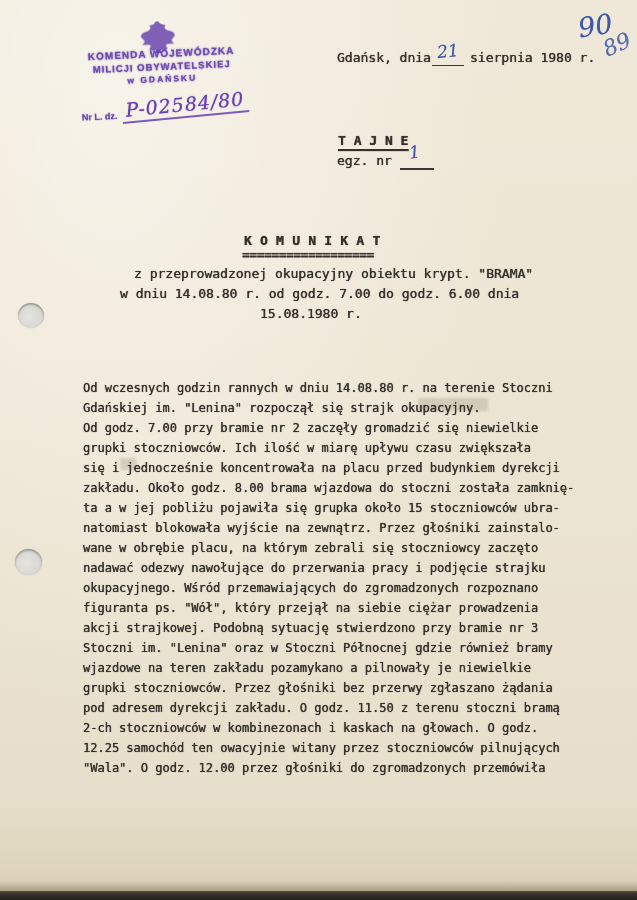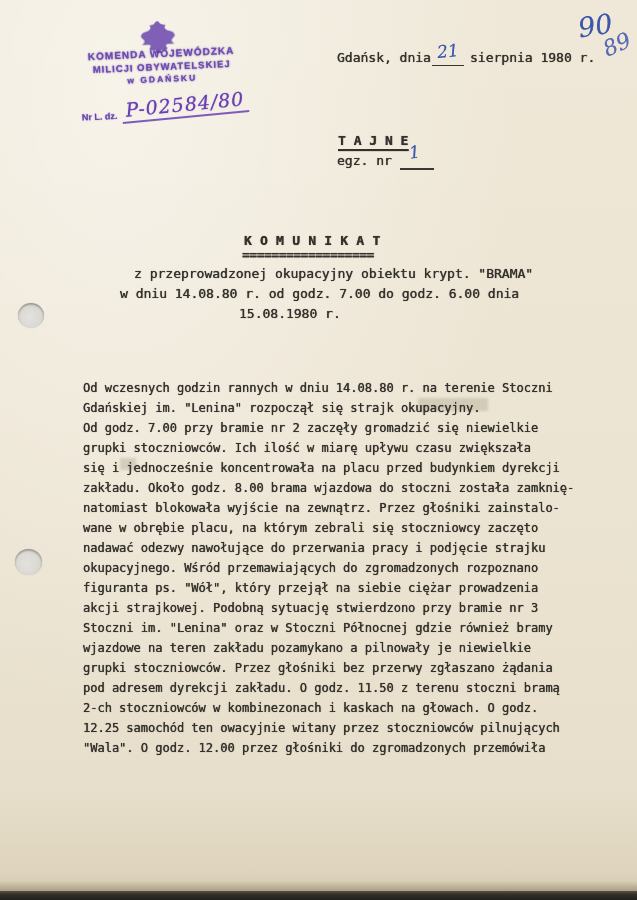--- a/index.html
+++ b/index.html
@@ -119,32 +119,33 @@
 
   <span class="typed tajne" style="left:338px;top:125px;font-weight:bold;margin-top:8px;">T A J N E</span>
   <span class="typed" style="left:337px;top:153px;">egz. nr</span>
   <div class="uline" style="left:400px;top:153px;width:34px;height:15px;border-bottom-width:2px;"></div>
   <div class="hand-blue" style="left:409px;top:142px;font-size:17px;transform:rotate(-8deg);">1</div>
 
   <span class="typed heading" style="left:244px;top:233px;font-weight:bold;text-align:right;">K O M U N I K A T</span>
   <span class="typed" style="left:242px;top:247px;font-weight:bold;letter-spacing:-0.5px;">==================</span>
   <span class="typed" style="left:134px;top:266px;">z przeprowadzonej okupacyjny obiektu krypt. "BRAMA"</span>
   <span class="typed" style="left:120px;top:286px;">w dniu 14.08.80 r. od godz. 7.00 do godz. 6.00 dnia</span>
-  <span class="typed" style="left:239px;top:306px;">15.08.1980 r.</span>
+  <span class="typed" style="left:260px;top:306px;">15.08.1980 r.</span>
 
   <div class="smudge" style="left:418px;top:398px;width:70px;height:13px;"></div>
   <div class="smudge" style="left:120px;top:458px;width:16px;height:12px;"></div>
 
   <div class="body-text">
       <div class="tline">Od wczesnych godzin rannych w dniu 14.08.80 r. na terenie Stoczni</div>
       <div class="tline">Gdańskiej im. "Lenina" rozpoczął się strajk okupacyjny.</div>
       <div class="tline">Od godz. 7.00 przy bramie nr 2 zaczęły gromadzić się niewielkie</div>
       <div class="tline">grupki stoczniowców. Ich ilość w miarę upływu czasu zwiększała</div>
       <div class="tline">się i jednocześnie koncentrowała na placu przed budynkiem dyrekcji</div>
       <div class="tline">zakładu. Około godz. 8.00 brama wjazdowa do stoczni została zamknię-</div>
+      <div class="tline">ta a w jej pobliżu pojawiła się grupka około 15 stoczniowców ubra-</div>
       <div class="tline">natomiast blokowała wyjście na zewnątrz. Przez głośniki zainstalo-</div>
       <div class="tline">wane w obrębie placu, na którym zebrali się stoczniowcy zaczęto</div>
       <div class="tline">nadawać odezwy nawołujące do przerwania pracy i podjęcie strajku</div>
       <div class="tline">okupacyjnego. Wśród przemawiających do zgromadzonych rozpoznano</div>
       <div class="tline">figuranta ps. "Wół", który przejął na siebie ciężar prowadzenia</div>
       <div class="tline">akcji strajkowej. Podobną sytuację stwierdzono przy bramie nr 3</div>
       <div class="tline">Stoczni im. "Lenina" oraz w Stoczni Północnej gdzie również bramy</div>
       <div class="tline">wjazdowe na teren zakładu pozamykano a pilnowały je niewielkie</div>
       <div class="tline">grupki stoczniowców. Przez głośniki bez przerwy zgłaszano żądania</div>
       <div class="tline">pod adresem dyrekcji zakładu. O godz. 11.50 z terenu stoczni bramą</div>

